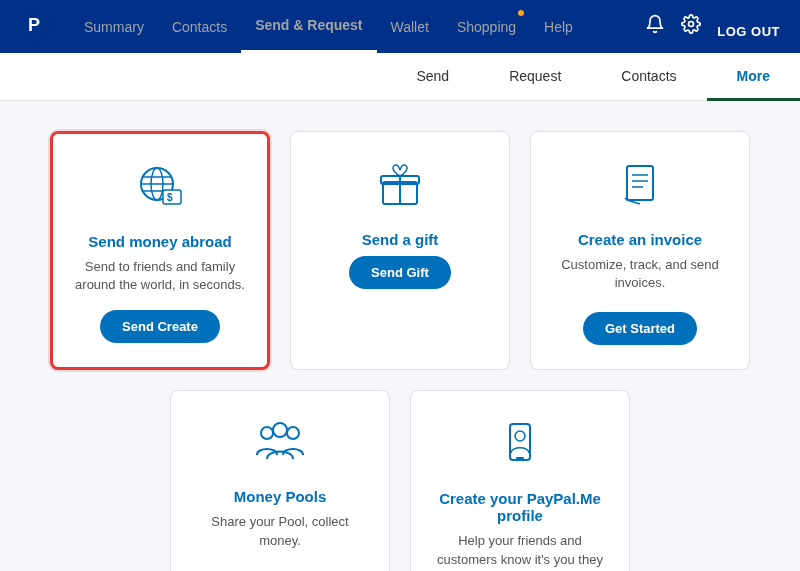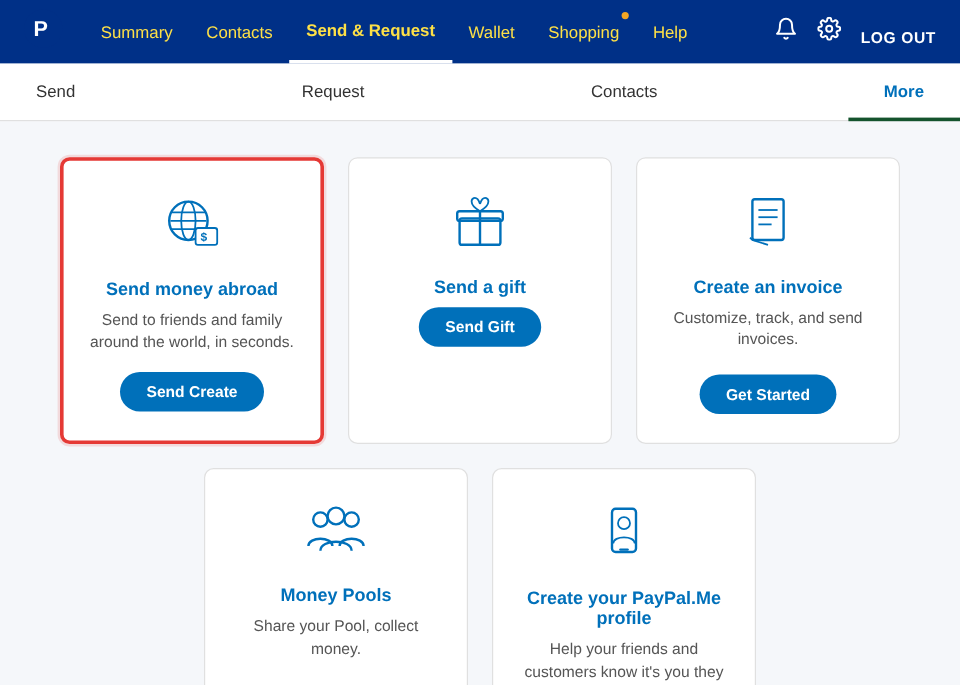--- a/index.html
+++ b/index.html
@@ -19,21 +19,21 @@
       margin-right: 18px;
       flex-shrink: 0;
     }
     .nav-links {
       display: flex;
       align-items: center;
       gap: 0;
       flex: 1;
     }
     .nav-link {
-      color: #fde047;
+      color: #a3a3a3;
       text-decoration: none;
       font-size: 14px;
       font-weight: 400;
       padding: 12px 14px;
       height: 53px;
       display: flex;
       align-items: center;
       cursor: pointer;
       position: relative;
     }
@@ -65,21 +65,21 @@
       font-size: 13px;
       font-weight: 600;
       cursor: pointer;
       letter-spacing: 0.5px;
     }
 
     
     .sub-nav {
       background: #fff;
       display: flex;
-      justify-content: space-between;
+      justify-content: flex-end;
       gap: 0;
       border-bottom: 1px solid #e0e0e0;
       height: 48px;
     }
     .sub-nav-link {
       font-size: 14px;
       color: #333;
       padding: 0 30px;
       height: 48px;
       display: flex;

